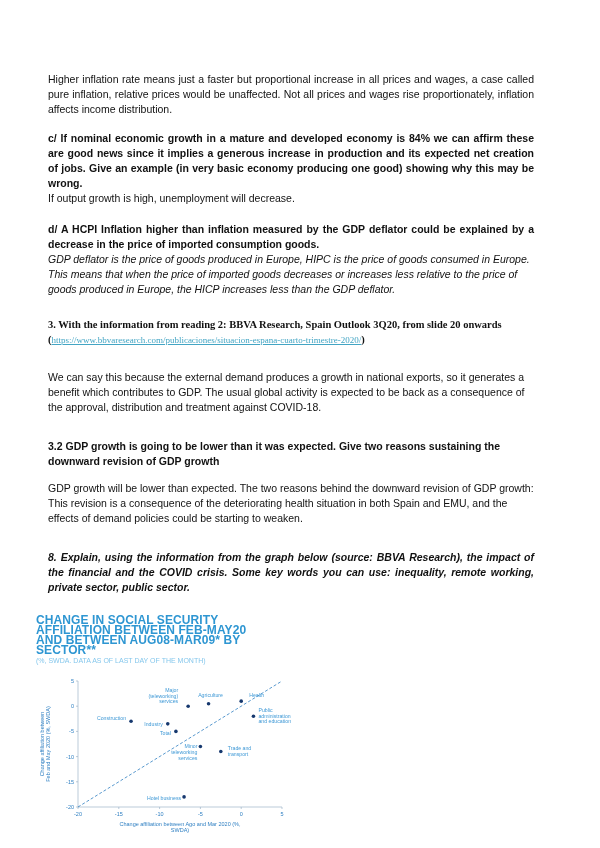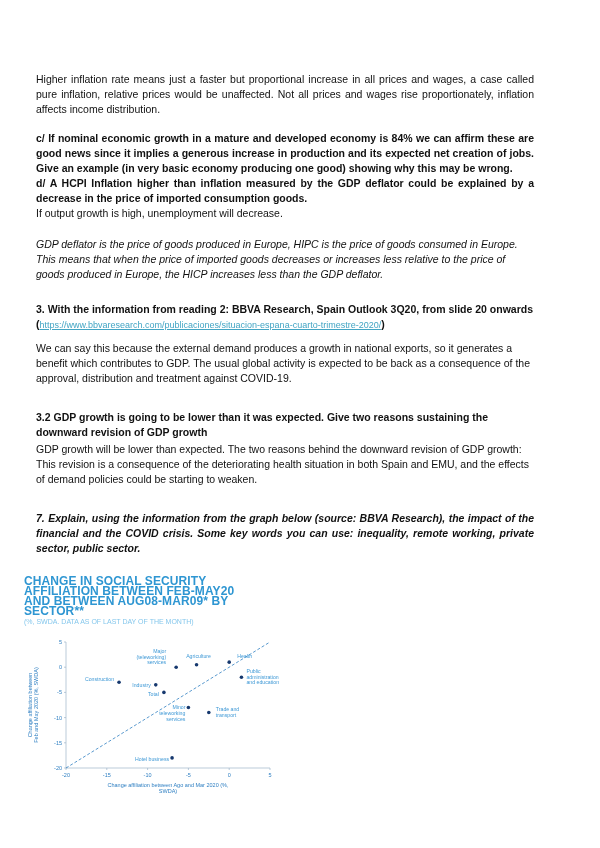--- a/index.html
+++ b/index.html
@@ -1,58 +1,58 @@
 <!DOCTYPE html>
 <html><head>
 <meta charset="utf-8">
 <style>
   html,body{margin:0;padding:0;background:#ffffff;}
   .page{
     width:600px;height:848px;background:#ffffff;box-sizing:border-box;
-    padding:72px 66px 20px 36px;
+    padding:72px 66px 20px 48px;
     font-family:"Liberation Sans", sans-serif;
     color:#111111;position:relative;overflow:hidden;
   }
   .p{font-size:10.5px;line-height:15px;margin:0 0 14px 0;}
   .bold{font-weight:bold;}
   .just{text-align:justify;}
   .tight{margin-bottom:0;}
   .mb16{margin-bottom:16px;}
   .mb20{margin-bottom:20px;font-style:italic;}
-  .mb22{margin-bottom:8px;}
+  .mb22{margin-bottom:22px;font-family:Liberation Serif, serif;}
   .mb24{margin-bottom:24px;}
   .mb8{margin-bottom:8px;}
-  .mb2{margin-bottom:2px;}
+  .mb2{margin-bottom:12px;}
   a.doclink{font-weight:normal;font-size:9px;text-decoration:underline;}
   .chart-block{margin-left:-12px;margin-top:4px;width:270px;}
   .chart-title{font-size:12px;font-weight:bold;line-height:10px;width:236px;letter-spacing:0.1px;}
   .chart-subtitle{font-size:7px;line-height:9px;margin-top:1px;width:236px;}
   .chart-plot{margin-top:4px;}
 </style>
 </head>
 <body>
 
 <div class="page">
 
   <p class="p just">Higher inflation rate means just a faster but proportional increase in all prices and wages, a case called pure inflation, relative prices would be unaffected. Not all prices and wages rise proportionately, inflation affects income distribution.</p>
 
   <p class="p bold just tight">c/ If nominal economic growth in a mature and developed economy is 84% we can affirm these are good news since it implies a generous increase in production and its expected net creation of jobs. Give an example (in very basic economy producing one good) showing why this may be wrong.</p>
+  <p class="p mb16">If output growth is high, unemployment will decrease.</p>
+
   <p class="p bold just tight">d/ A HCPI Inflation higher than inflation measured by the GDP deflator could be explained by a decrease in the price of imported consumption goods.</p>
-
-  <p class="p mb16">If output growth is high, unemployment will decrease.</p>
   <p class="p mb20">GDP deflator is the price of goods produced in Europe, HIPC is the price of goods consumed in Europe. This means that when the price of imported goods decreases or increases less relative to the price of goods produced in Europe, the HICP increases less than the GDP deflator.</p>
 
   <p class="p bold mb22"><span>3. With the information from reading 2: BBVA Research, Spain Outlook 3Q20, from slide 20 onwards (</span><a class="doclink" href="#" style="color: rgb(67, 165, 196);">https://www.bbvaresearch.com/publicaciones/situacion-espana-cuarto-trimestre-2020/</a><span>)</span></p>
 
-  <p class="p mb24">We can say this because the external demand produces a growth in national exports, so it generates a benefit which contributes to GDP. The usual global activity is expected to be back as a consequence of the approval, distribution and treatment  against COVID-19.</p>
+  <p class="p mb24">We can say this because the external demand produces a growth in national exports, so it generates a benefit which contributes to GDP. The usual global activity is expected to be back as a consequence of the approval, distribution and treatment  against COVID-18.</p>
 
   <p class="p bold mb2">3.2 GDP growth is going to be lower than it was expected. Give two reasons sustaining the downward revision of GDP growth</p>
   <p class="p mb24">GDP growth will be lower than expected. The two reasons behind the downward revision of GDP growth: This revision is a consequence of the deteriorating health situation in both Spain and EMU, and the effects of demand policies could be starting to weaken.</p>
 
-  <p class="p bold just mb20">7. Explain, using the information from the graph below (source: BBVA Research), the impact of the financial and the COVID crisis. Some key words you can use: inequality, remote working, private sector, public sector.</p>
+  <p class="p bold just mb20">8. Explain, using the information from the graph below (source: BBVA Research), the impact of the financial and the COVID crisis. Some key words you can use: inequality, remote working, private sector, public sector.</p>
 
   <div class="chart-block">
     <div class="chart-title" style="color: rgb(46, 150, 210);">CHANGE IN SOCIAL SECURITY AFFILIATION BETWEEN FEB-MAY20 AND BETWEEN AUG08-MAR09* BY SECTOR**</div>
     <div class="chart-subtitle" style="color: rgb(133, 199, 236);">(%, SWDA. DATA AS OF LAST DAY OF THE MONTH)</div>
     <div class="chart-plot"><svg viewBox="0 0 262 168" width="262" height="168">
           <line x1="42" y1="12" x2="42" y2="138" stroke="#9db4c8" stroke-width="0.7"></line>
           <line x1="42" y1="138" x2="246" y2="138" stroke="#9db4c8" stroke-width="0.7"></line>
           <line x1="42" y1="138" x2="42" y2="140" stroke="#9db4c8" stroke-width="0.7"></line>
           <text x="42" y="146.5" text-anchor="middle" font-size="5.5" font-family="Liberation Sans, sans-serif" fill="#2e7fc2">-20</text>
           <line x1="82.80000000000001" y1="138" x2="82.80000000000001" y2="140" stroke="#9db4c8" stroke-width="0.7"></line>

